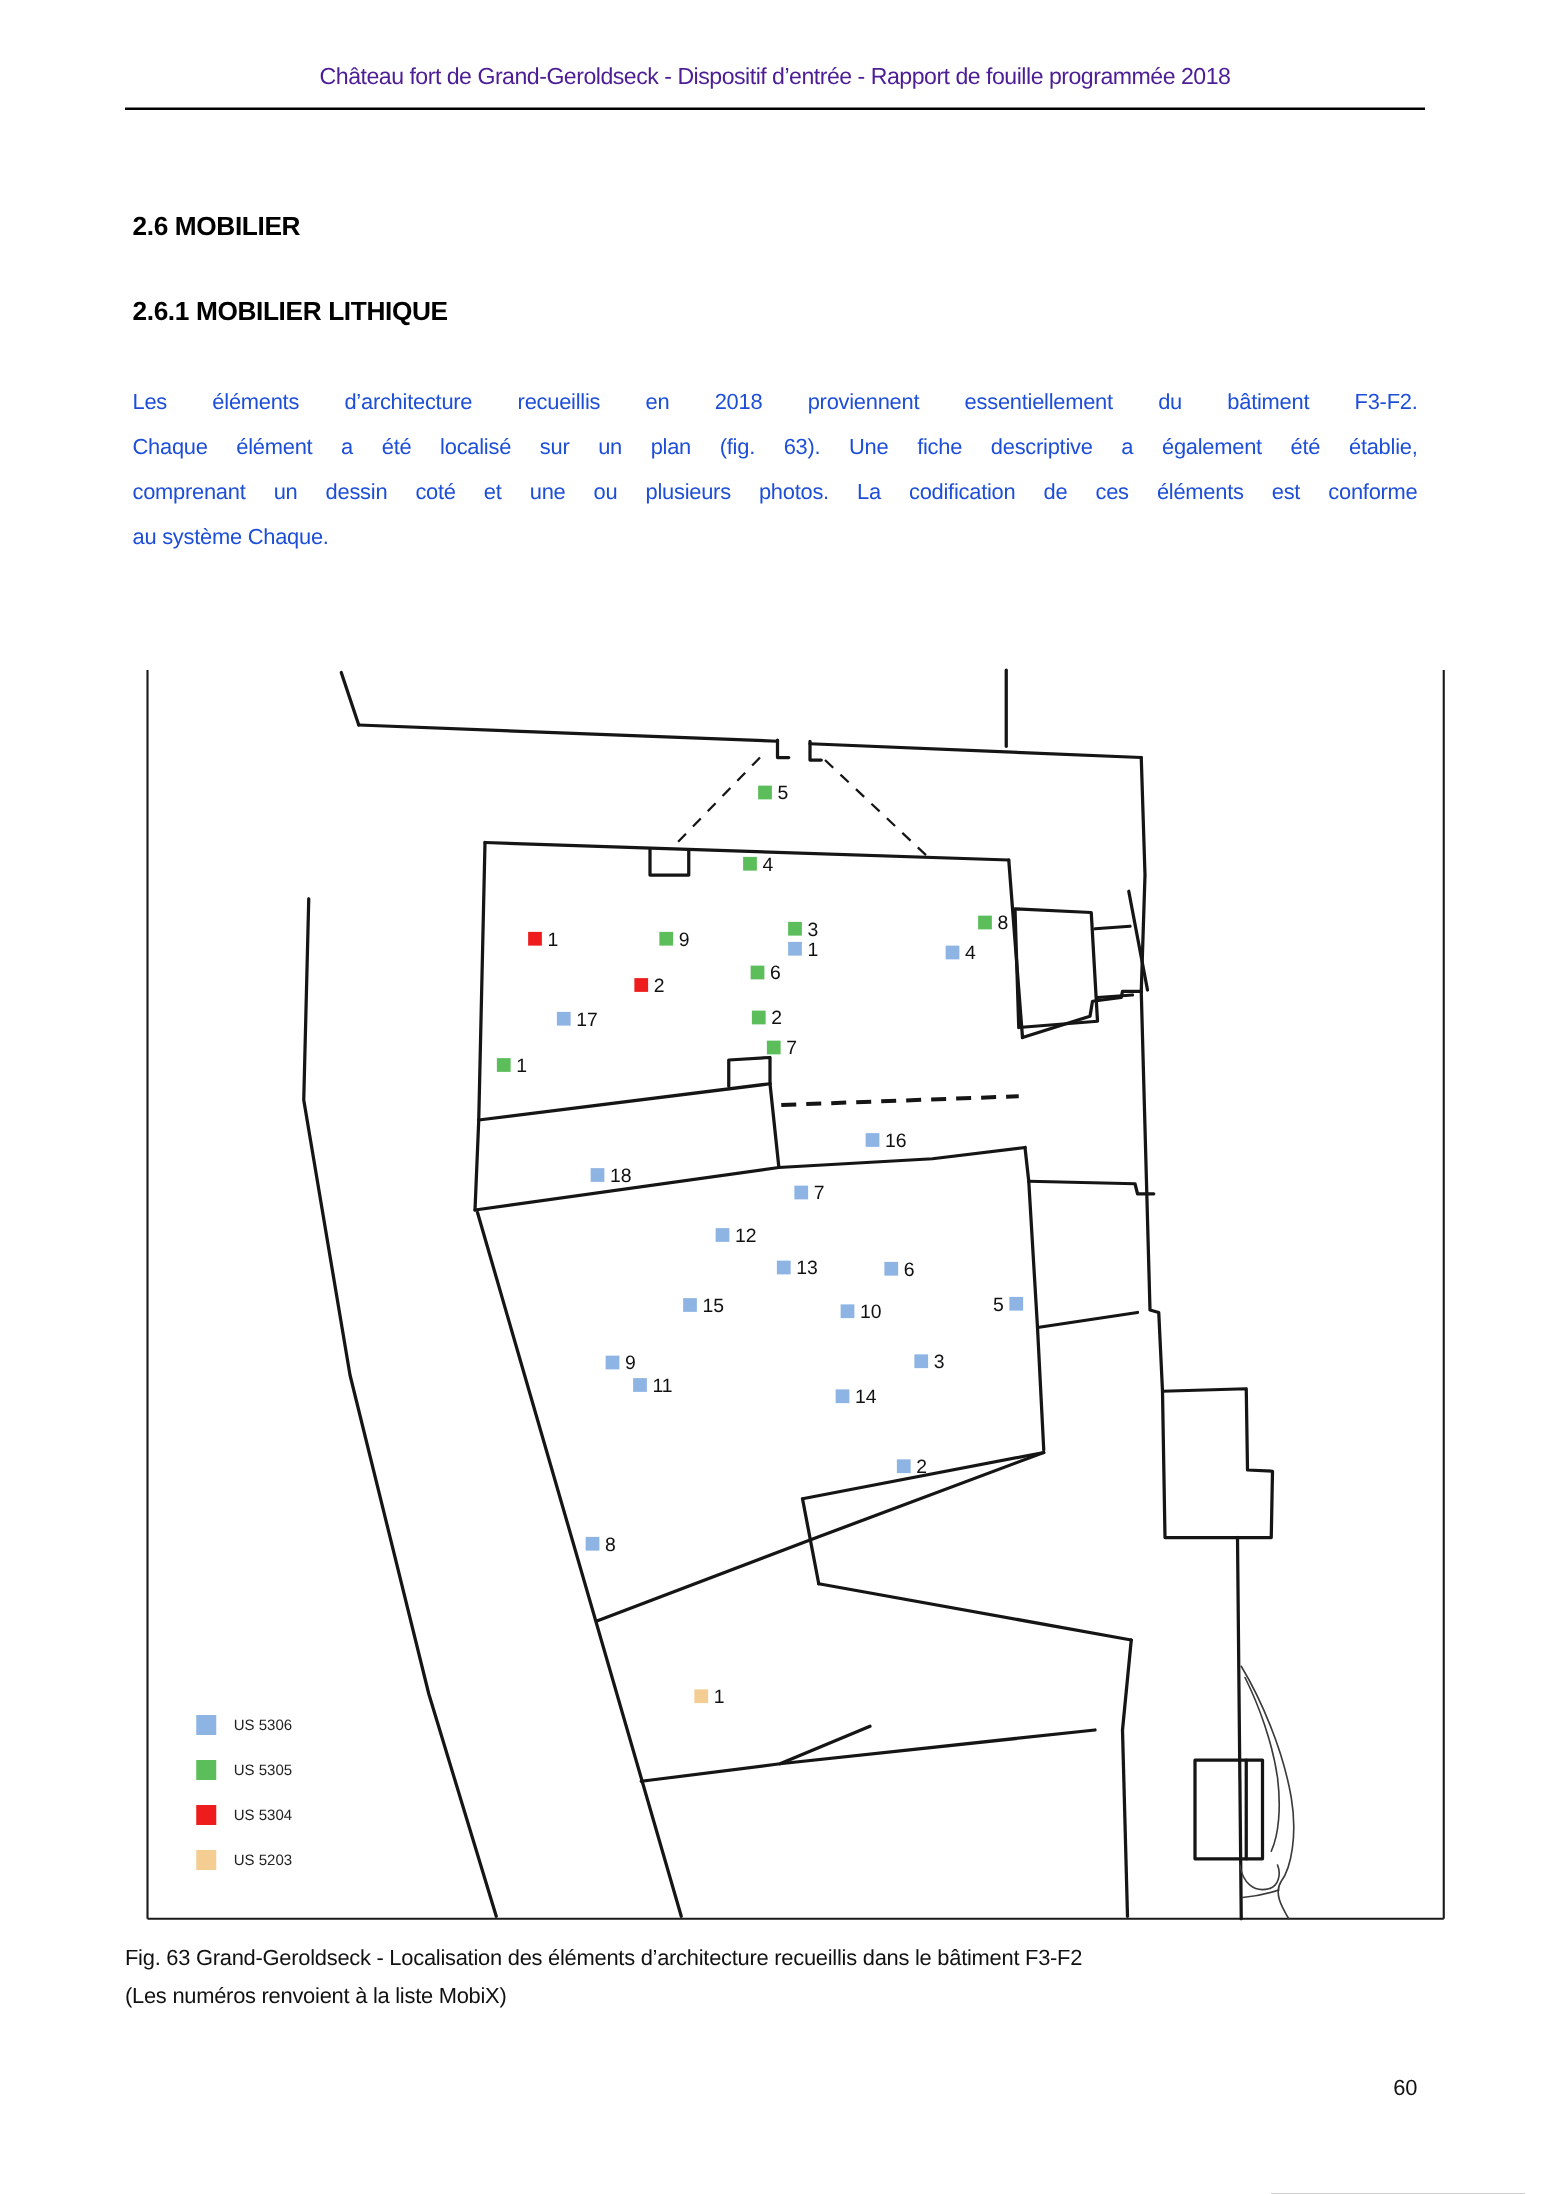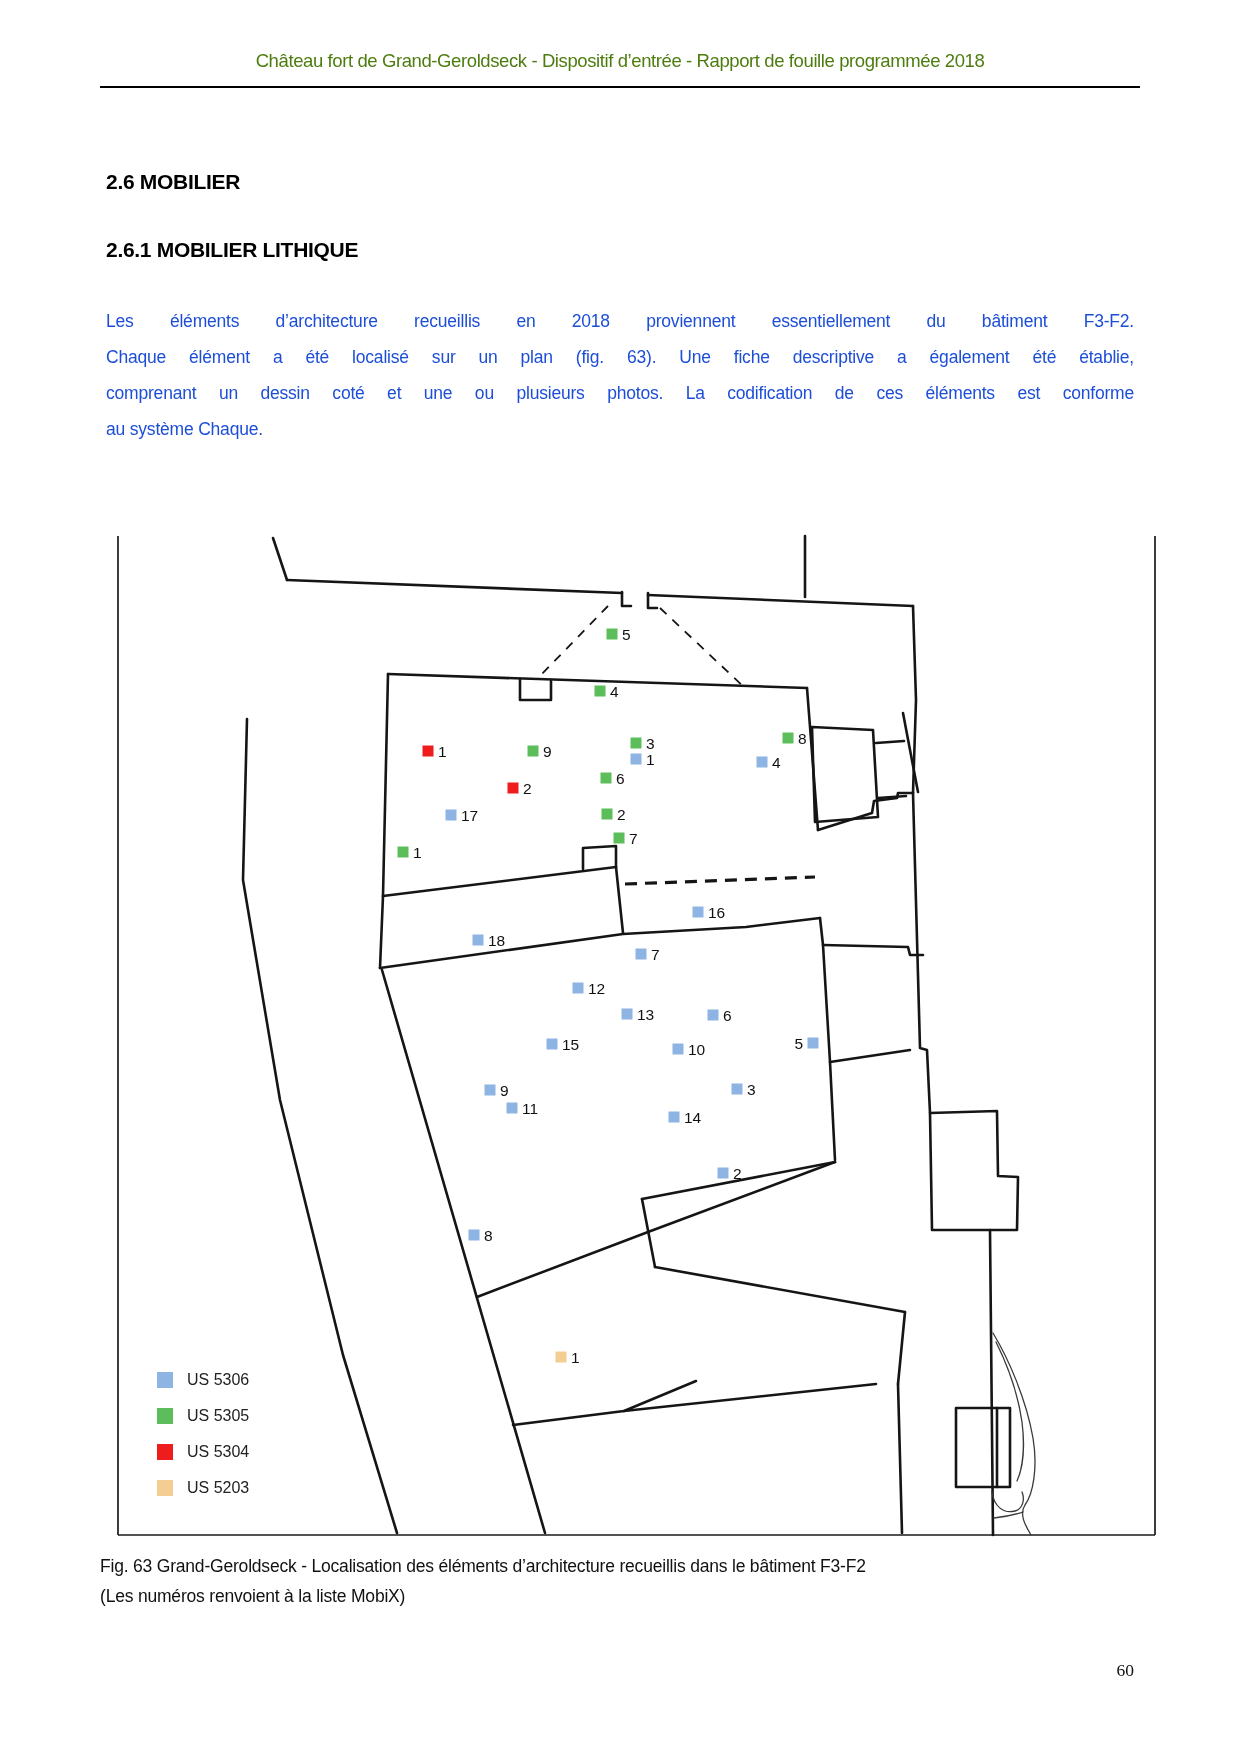--- a/index.html
+++ b/index.html
@@ -3,21 +3,21 @@
 <meta charset="utf-8">
 <style>
   html,body{margin:0;padding:0;background:#888;}
   .page{
     position:relative;width:1241px;height:1755px;background:#ffffff;
     font-family:"Liberation Sans",sans-serif;color:#1a1a1a;overflow:hidden;
     margin:0 auto;
   }
   .header{
     position:absolute;left:100px;top:50px;width:1040px;text-align:center;
-    font-size:18.5px;letter-spacing:-0.4px;color:#4d7c0f;
+    font-size:18.5px;letter-spacing:-0.4px;color:#4c1d95;
   }
   .header-rule{
     position:absolute;left:100px;top:86px;width:1040px;height:0;
     border-top:2px solid #000;
   }
   .h1{
     position:absolute;left:106px;top:170px;font-size:21px;font-weight:bold;
     letter-spacing:-0.3px;color:#000;
   }
   .h2{
@@ -33,30 +33,30 @@
     white-space:normal;
   }
   .pline.last{text-align-last:left;}
   .figure-area{position:absolute;left:0;top:0;width:1241px;height:1755px;}
   .plan-svg{position:absolute;left:0;top:0;}
   .legend{
     position:absolute;left:157px;top:1362px;
   }
   .legend-row{display:flex;align-items:center;height:36px;}
   .legend-swatch{width:16px;height:16px;margin-right:14px;}
-  .legend-label{font-size:16px;color:#222;}
+  .legend-label{font-size:12px;color:#222;}
   .caption{
     position:absolute;left:100px;width:1040px;text-align:left;
     font-size:17.5px;letter-spacing:-0.2px;color:#111;
   }
   .caption.l1{top:1556px;}
   .caption.l2{top:1586px;}
   .page-num{
     position:absolute;left:1034px;top:1660px;width:100px;text-align:right;
-    font-size:17.5px;color:#111;font-family:Liberation Serif, serif;
+    font-size:17.5px;color:#111;
   }
 </style>
 </head>
 <body>
 
 <div class="page">
 
   <div class="header">Château fort de Grand-Geroldseck - Dispositif d’entrée - Rapport de fouille programmée 2018</div>
   <div class="header-rule"></div>
 

